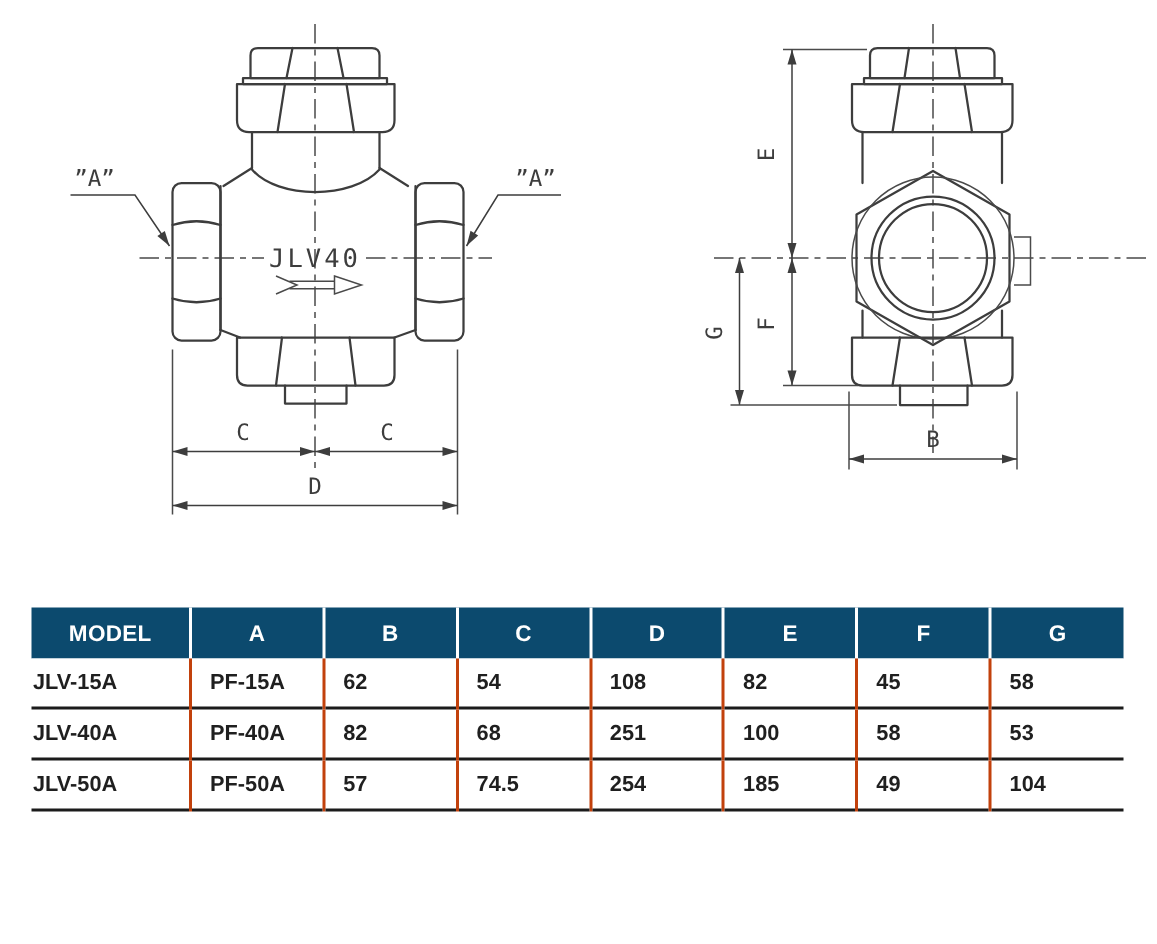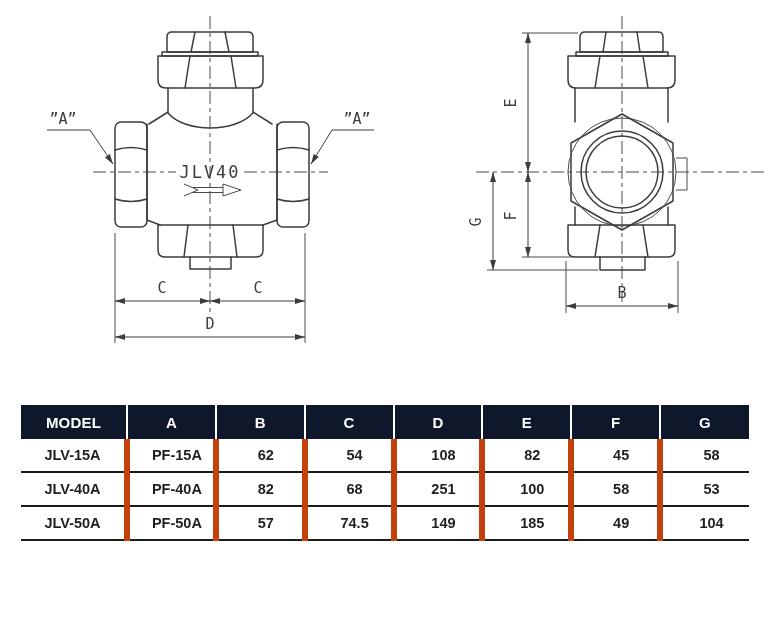--- a/index.html
+++ b/index.html
@@ -7,26 +7,26 @@
   .drawing-panel{width:771px;height:398px;}
   svg .ol{fill:none;stroke:#3d3d3d;stroke-width:1.5;stroke-linejoin:round;stroke-linecap:round;}
   svg .thin{fill:none;stroke:#4a4a4a;stroke-width:1;}
   svg .cl{fill:none;stroke:#4a4a4a;stroke-width:1;stroke-dasharray:13 4 4 4;}
   svg .dim{fill:none;stroke:#3d3d3d;stroke-width:1;}
   svg text.dimtxt{font-family:"DejaVu Sans Mono","Liberation Mono",monospace;font-size:15px;fill:#3d3d3d;}
   svg text.bodytxt{font-family:"DejaVu Sans Mono","Liberation Mono",monospace;font-size:17px;letter-spacing:2px;fill:#3d3d3d;}
 
   table.spec{border-collapse:collapse;table-layout:fixed;width:728px;margin:7px 0 0 21px;}
   table.spec col.model-col{width:106px;}
-  table.spec th{background:#0f172a;color:#ffffff;height:32px;font-size:15px;font-weight:bold;
+  table.spec th{background:#0c4a6e;color:#ffffff;height:32px;font-size:15px;font-weight:bold;
     text-align:center;vertical-align:middle;letter-spacing:.2px;}
   table.spec th + th{border-left:2px solid #ffffff;}
   table.spec td{height:30px;font-size:14.5px;font-weight:bold;color:#1f1f1f;
-    text-align:center;vertical-align:middle;background:#ffffff;}
-  table.spec td + td{border-left:6px solid #c2410c;padding-left:12px;}
+    vertical-align:middle;background:#ffffff;}
+  table.spec td + td{border-left:2px solid #c2410c;padding-left:12px;}
   table.spec tbody tr{border-bottom:2px solid #1b1b1b;}
 </style>
 </head>
 <body>
 
 <div class="drawing-panel">
 <svg width="771" height="398" viewBox="0 0 771 398">
   <defs>
     <marker id="ar" viewBox="0 0 10 8" refX="10" refY="4" markerWidth="11" markerHeight="8" orient="auto-start-reverse">
       <path d="M0,1 L10,4 L0,7 Z" fill="#3d3d3d"></path>
@@ -186,19 +186,19 @@
       <td>251</td>
       <td>100</td>
       <td>58</td>
       <td>53</td>
     </tr>
     <tr>
       <td>JLV-50A</td>
       <td>PF-50A</td>
       <td>57</td>
       <td>74.5</td>
-      <td>149</td>
+      <td>254</td>
       <td>185</td>
       <td>49</td>
       <td>104</td>
     </tr>
   </tbody>
 </table>
 
 </body></html>

